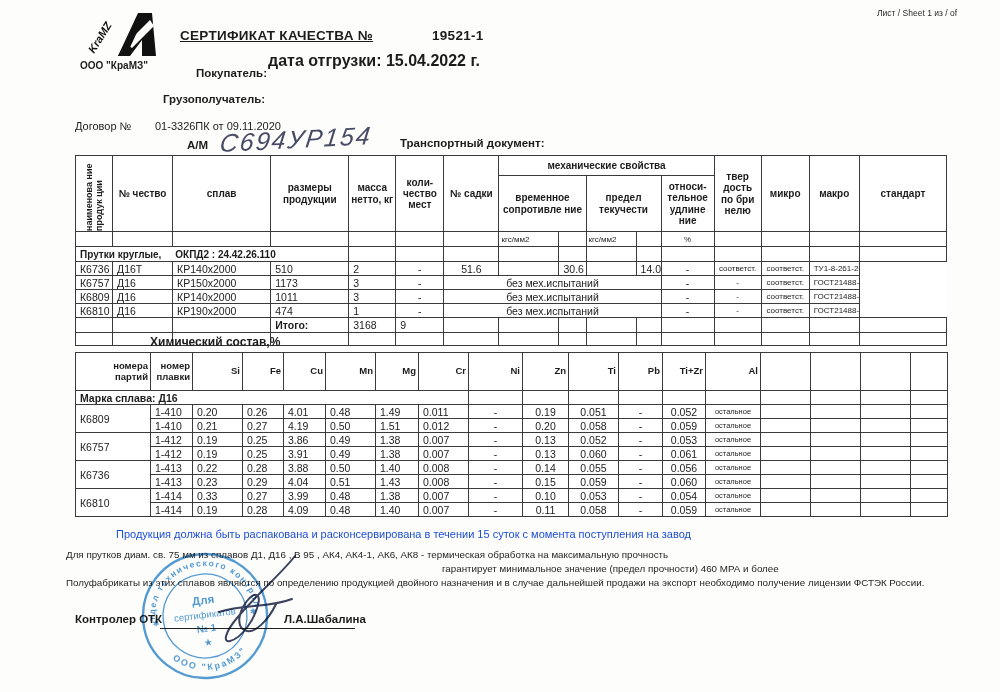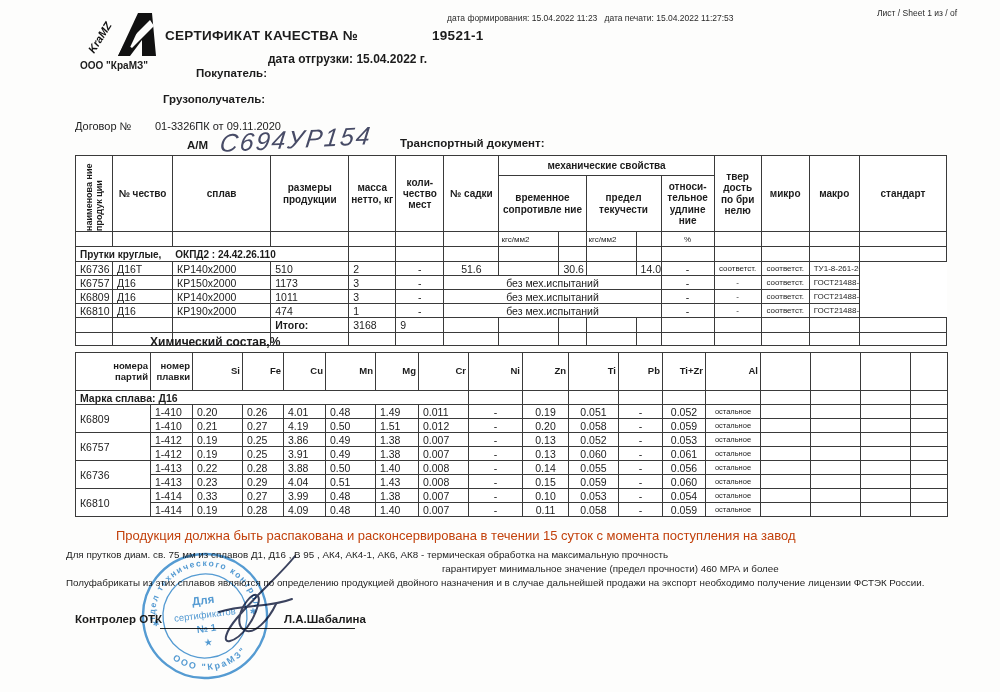--- a/index.html
+++ b/index.html
@@ -33,51 +33,47 @@
         font-size:9px;font-weight:bold;line-height:1.15;text-align:left;}
   tr.units-row td{height:14px;font-size:8px;padding:0 2px;}
   tr.section-row td{height:14px;font-size:10px;}
   tr.total-row td{height:14px;}
   tr.empty-row td{height:12px;}
   #products-data tr td, #chem-rows tr td{height:13px;}
   #chem-table th{font-size:9.5px;text-align:right;}
   .chem-title{font-size:12px;font-weight:bold;}
 
   
-  .note-big{font-size:13px;color:#c2410c;}
+  .note-big{font-size:11px;color:#1d4ed8;}
   .note{font-size:9.8px;color:#1e1e1e;}
   .sign-line{border-bottom:1.3px solid #222;width:195px;height:1px;}
 
   .stamp{mix-blend-mode:multiply;opacity:.82;}
   .signature{mix-blend-mode:multiply;}
 </style>
 </head>
 <body>
 
 <div class="page">
 
-  <div class="abs meta" style="left:447px;top:13px;">
-    <span>дата формирования: 15.04.2022 11:23</span>&nbsp;&nbsp;
-    <span>дата печати: 15.04.2022 11:27:53</span>
-  </div>
   <div class="abs meta" style="left:877px;top:8px;">Лист / Sheet   1 из / of</div>
 
   <div class="abs" style="left:80px;top:10px;width:100px;height:60px;">
     <svg width="100" height="48" viewBox="0 0 100 48">
       <path d="M 38,46 L 60,3 L 72,3 L 76,46 L 62,46 L 62,30 L 50,46 Z" fill="#111"></path>
       <path d="M 46,34 L 70,10 L 74,16 L 52,38 Z" fill="#fdfdfc"></path>
       <path d="M 58,3 L 66,3 L 46,46 L 38,46 Z" fill="#111"></path>
       <text x="14" y="44" transform="rotate(-58 14 44)" font-size="11" font-style="italic" font-weight="bold" fill="#111">KraMZ</text>
     </svg>
     <div class="b" style="font-size:10px;margin-top:-2px;">ООО "КраМЗ"</div>
   </div>
 
-  <div class="abs title" style="left:165px;top:28px;">СЕРТИФИКАТ КАЧЕСТВА №</div>
+  <div class="abs title" style="left:180px;top:28px;text-decoration:underline;">СЕРТИФИКАТ КАЧЕСТВА №</div>
   <div class="abs title" style="left:432px;top:28px;">19521-1</div>
-  <div class="abs lbl" style="left:268px;top:52px;font-size:12px;">дата отгрузки: 15.04.2022 г.</div>
+  <div class="abs lbl" style="left:268px;top:52px;font-size:16px;">дата отгрузки: 15.04.2022 г.</div>
   <div class="abs lbl" style="left:196px;top:67px;">Покупатель:</div>
   <div class="abs lbl" style="left:163px;top:93px;">Грузополучатель:</div>
   <div class="abs plain" style="left:75px;top:120px;">Договор №</div>
   <div class="abs plain" style="left:155px;top:120px;text-align:right;">01-3326ПК от 09.11.2020</div>
   <div class="abs lbl" style="left:187px;top:139px;">А/М</div>
   <div class="abs handwrite" style="left:220px;top:125px;">С694УР154</div>
   <div class="abs lbl" style="left:400px;top:137px;">Транспортный документ:</div>
 
   <table class="abs" id="products-table" style="left:75px;top:155px;">
     <colgroup>

